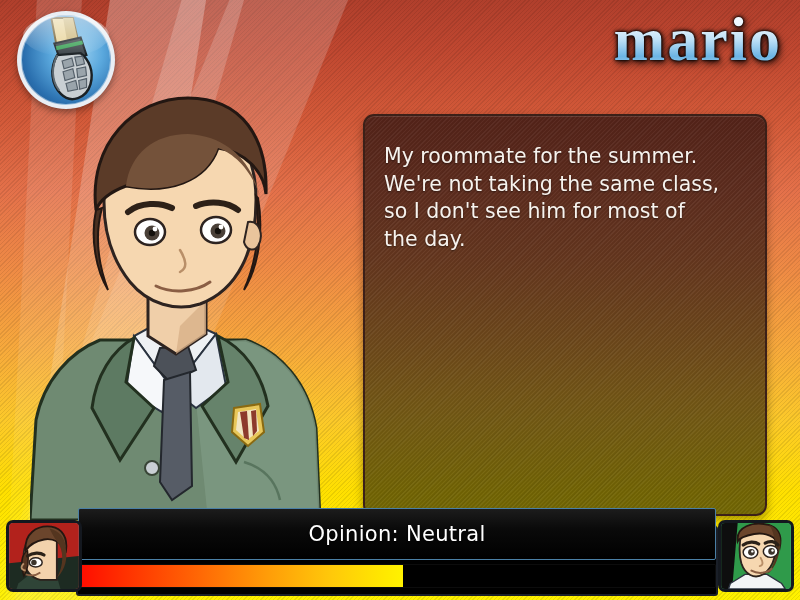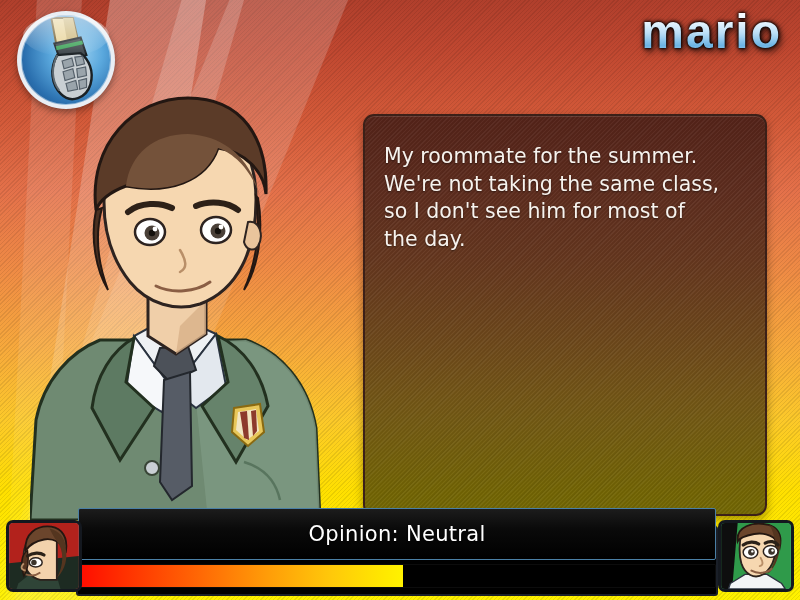--- a/index.html
+++ b/index.html
@@ -75,22 +75,22 @@
   }
   .badge-gloss {
     position:absolute; left:6%; top:4%; width:88%; height:42%;
     border-radius:50%;
     background:linear-gradient(to bottom, rgba(255,255,255,0.55), rgba(255,255,255,0.0));
   }
 
   
   .title {
     position:absolute; right:18px; top:8px;
-    font-family:Liberation Sans, sans-serif;
-    font-size:48px; font-weight:bold; letter-spacing:2px;
+    font-family:Liberation Serif, serif;
+    font-size:62px; font-weight:bold; letter-spacing:2px;
     line-height:1;
     color:#cfe8fa;
     background:linear-gradient(to bottom, #ffffff 0%, #eaf6ff 28%, #bcdff6 52%, #6cb4e4 78%, #a9d5f0 100%);
     -webkit-background-clip:text; background-clip:text;
     -webkit-text-fill-color:transparent;
     text-shadow:none;
     filter:drop-shadow(0 0 1px #000) drop-shadow(0 0 2px #000) drop-shadow(2px 3px 3px rgba(0,0,0,0.55));
   }
 
   

